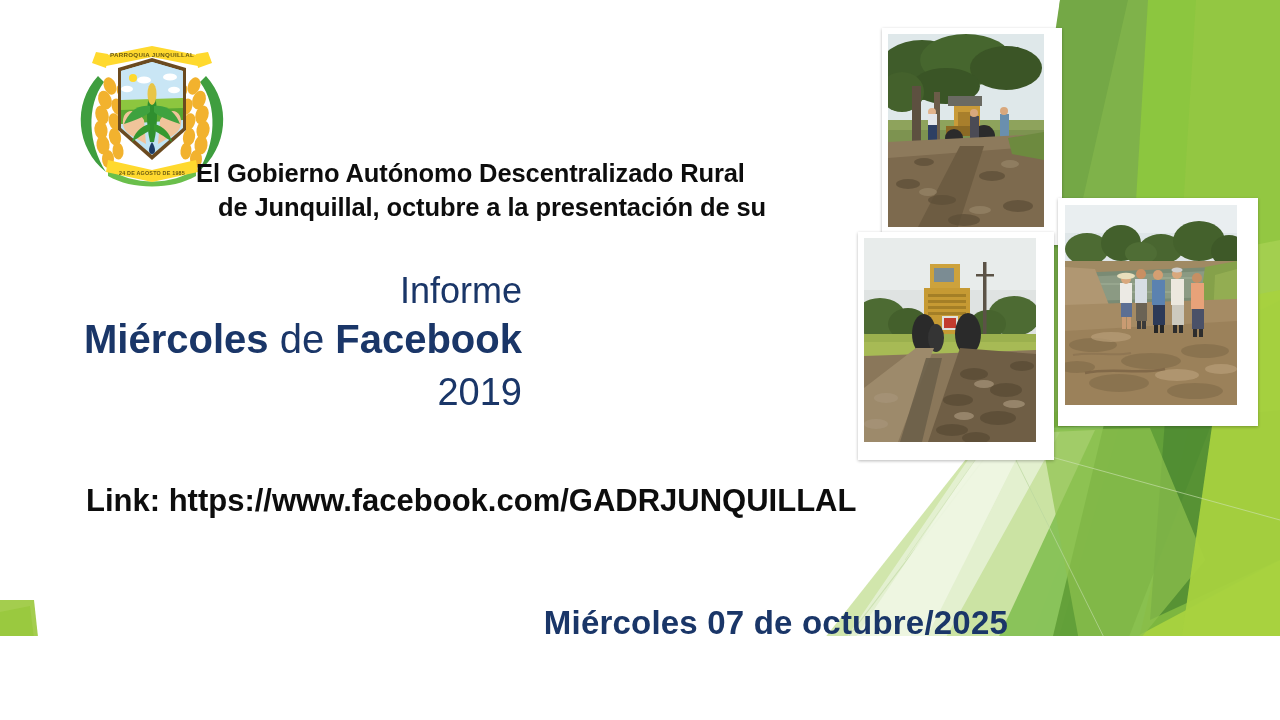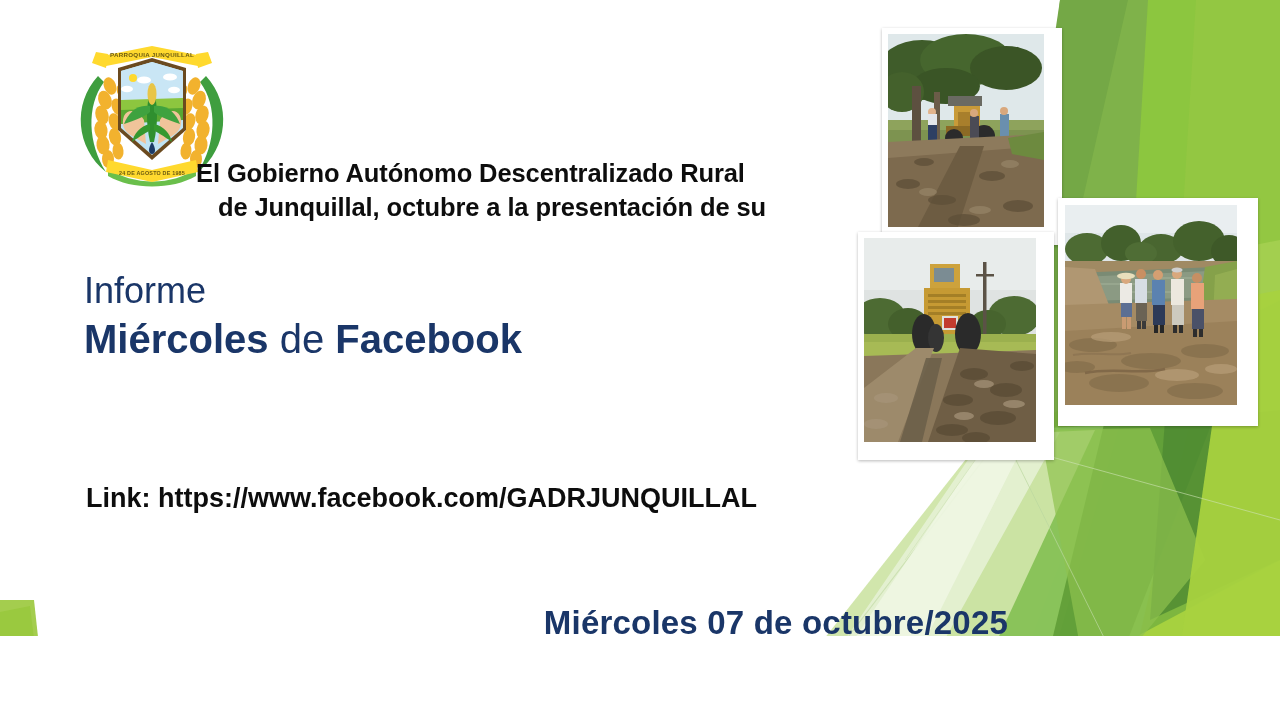--- a/index.html
+++ b/index.html
@@ -24,37 +24,37 @@
   
   .headline{
     position:absolute;left:196px;top:156px;width:720px;z-index:6;
     color:#0d0d0d;font-weight:bold;font-size:25.5px;line-height:1.34;
     letter-spacing:-0.1px;
   }
   .headline .l1{display:block;}
   .headline .l2{display:block;padding-left:22px;}
 
   
-  .informe{position:absolute;left:84px;top:270px;z-index:6;color:#1a3668;}
+  .informe{position:absolute;left:84px;top:270px;z-index:6;color:#1a3668;text-align:right;}
   .informe .ln{display:block;line-height:1.18;white-space:nowrap;}
   .informe .ln1{font-size:36px;font-weight:400;}
   .informe .ln2{font-size:40px;margin-top:4px;}
   .informe .ln2 b{font-weight:700;}
   .informe .ln2 span.reg{font-weight:400;}
   .informe .ln3{font-size:38px;font-weight:400;margin-top:6px;padding-left:328px;}
 
   
   .fbblock{position:absolute;left:86px;top:474px;z-index:6;color:#0d0d0d;}
   .fbrow{display:flex;align-items:center;font-size:27px;font-weight:bold;line-height:1.15;white-space:nowrap;}
   .fb-icon{
     display:inline-block;width:38px;height:38px;background:#3b5998;
     margin:0 14px 0 16px;position:relative;flex:0 0 auto;border-radius:1px;
   }
   .fb-icon svg{position:absolute;left:0;top:0;}
-  .fblink{font-size:27px;font-weight:bold;margin-top:9px;white-space:nowrap;}
+  .fblink{font-size:31px;font-weight:bold;margin-top:9px;white-space:nowrap;}
 
   
   .dateblock{position:absolute;left:0px;top:604px;width:1008px;z-index:6;color:#1a3668;text-align:right;}
   .dateblock .d1{font-size:33px;font-weight:bold;line-height:1.18;letter-spacing:.2px;}
   .dateblock .d2{font-size:33px;font-weight:normal;line-height:1.18;margin-top:0;}
 
   
   .photo{position:absolute;background:#ffffff;z-index:8;box-shadow:0 1px 3px rgba(0,0,0,.28);}
   .photo svg{display:block;}
   #photo-1{left:882px;top:28px;width:168px;height:205px;padding:6px;}
@@ -179,20 +179,21 @@
   </div>
 
   <div class="headline">
     <span class="l1">El Gobierno Autónomo Descentralizado Rural</span>
     <span class="l2">de Junquillal, octubre a la presentación de su</span>
   </div>
 
   <div class="informe">
     <span class="ln ln1">Informe</span>
     <span class="ln ln2"><b>Miércoles</b><span class="reg"> de </span><b>Facebook</b></span>
+    <span class="ln ln3">2019</span>
   </div>
 
   <div class="fbblock">
     <div class="fblink">Link: https://www.facebook.com/GADRJUNQUILLAL</div>
   </div>
 
   <div class="dateblock">
     <div class="d1">Miércoles 07 de octubre/2025</div>
     <div class="d2">10h00</div>
   </div>

